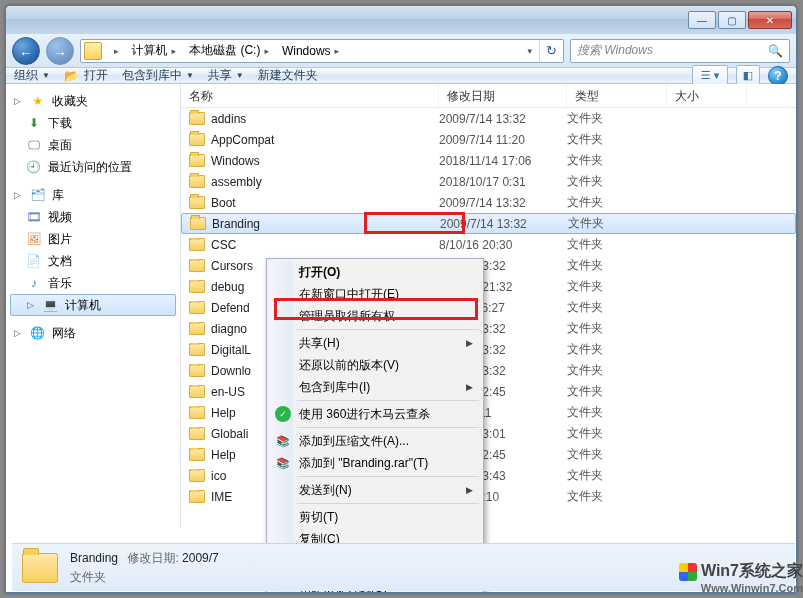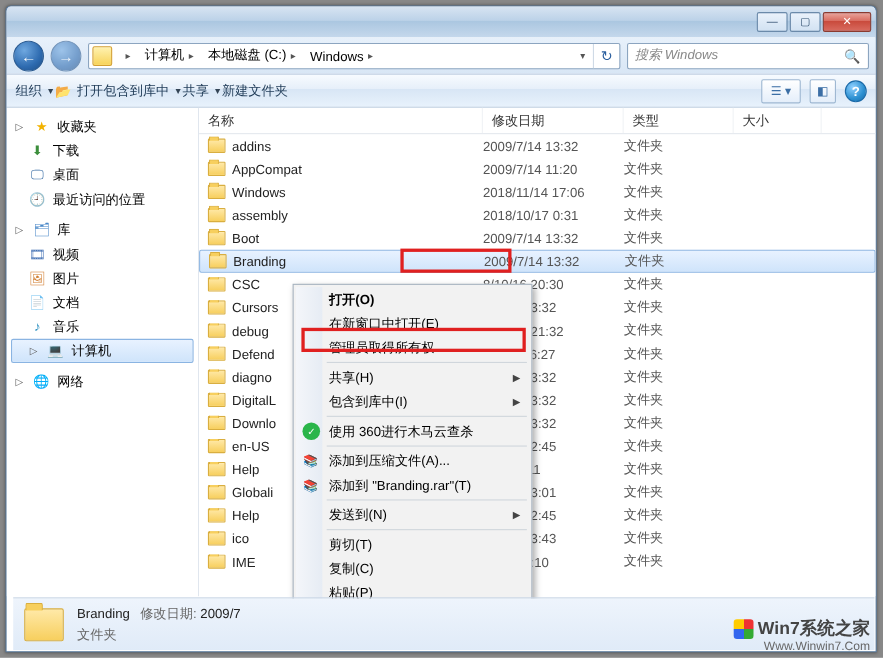--- a/index.html
+++ b/index.html
@@ -11,21 +11,21 @@
 .navbar { height: 34px; background: linear-gradient(#e8f1fb, #d8e6f5); border-bottom: 1px solid #b6c8dc; display: flex; align-items: center; padding: 0 6px; gap: 6px; }
 .navbtn { width: 28px; height: 28px; border-radius: 50%; background: radial-gradient(circle at 35% 30%, #6fa8e0, #2e6bb0 60%, #1e4d85); border: 1px solid #2a5a90; color: #fff; display: flex; align-items: center; justify-content: center; font-size: 14px; }
 .navbtn.fwd { opacity: .6; }
 .breadcrumb { flex: 1; height: 24px; background: #fff; border: 1px solid #8ca5c0; border-radius: 2px; display: flex; align-items: center; font-size: 12px; }
 .bc-seg { padding: 0 6px; height: 100%; display: flex; align-items: center; border-right: 1px solid transparent; cursor: default; }
 .bc-seg .arr { color: #555; margin-left: 4px; font-size: 9px; }
 .bc-icon { width: 18px; height: 18px; margin: 0 2px 0 3px; background: linear-gradient(#fff2b0,#f7d35a); border: 1px solid #d4a030; border-radius: 2px; }
 .bc-refresh { width: 24px; text-align: center; color: #2b5f9e; border-left: 1px solid #cfdae6; height: 100%; display: flex; align-items: center; justify-content: center; font-size: 13px; }
 .searchbox { width: 220px; height: 24px; background: #fff; border: 1px solid #8ca5c0; border-radius: 2px; display: flex; align-items: center; font-size: 12px; color: #888; font-style: italic; padding: 0 6px; gap: 6px; }
 .searchbox .mag { color: #3b6ea5; font-style: normal; }
-.toolbar { height: 30px; background: linear-gradient(#f7fbff,#e6eff9 45%,#d8e6f5 46%,#e8f2fc); border-bottom: 1px solid #b6c8dc; display: flex; align-items: center; font-size: 12px; padding: 0 8px; color: #1e3a56; }
+.toolbar { height: 16px; background: linear-gradient(#f7fbff,#e6eff9 45%,#d8e6f5 46%,#e8f2fc); border-bottom: 1px solid #b6c8dc; display: flex; align-items: center; font-size: 12px; padding: 0 8px; gap: 14px; color: #1e3a56; }
 .toolbar .tb { display: flex; align-items: center; gap: 4px; cursor: default; }
 .toolbar .tb .dd { font-size: 8px; color: #345; }
 .toolbar .rightctl { margin-left: auto; display: flex; gap: 8px; align-items: center; }
 .viewbtn { width: 36px; height: 22px; border: 1px solid #9fb8d2; border-radius: 2px; background: linear-gradient(#fff,#e4eefa); display: flex; align-items: center; justify-content: center; font-size: 11px; color: #3b6ea5; }
 .helpbtn { width: 20px; height: 20px; border-radius: 50%; background: radial-gradient(circle at 35% 30%,#8fd0ff,#2b8fd0 60%,#1a6aa8); color: #fff; font-size: 12px; font-weight: bold; display: flex; align-items: center; justify-content: center; border: 1px solid #1a6aa8; }
 .content { display: flex; height: calc(100% - 28px - 34px - 32px - 48px); }
 .nav { width: 175px; background: #fff; border-right: 1px solid #e0e6ee; overflow: hidden; padding-top: 6px; }
 .navitem { display: flex; align-items: center; height: 22px; font-size: 12px; padding-left: 20px; gap: 6px; cursor: default; }
 .navitem.hdr { padding-left: 8px; margin-top: 6px; }
 .navitem.hdr.first { margin-top: 0; }
@@ -67,24 +67,24 @@
 .ctxmenu .mi .mico { position: absolute; left: 6px; width: 16px; height: 16px; display: flex; align-items: center; justify-content: center; font-size: 11px; }
 .ctxmenu .sep { height: 1px; background: #d0d6dc; margin: 2px 2px 2px 28px; }
 .ctxmenu .iconstrip { position: absolute; left: 2px; top: 2px; bottom: 2px; width: 24px; background: linear-gradient(90deg,#f4f6fa,#e6ecf4); }
 .redbox.r2 { left: 268px; top: 292px; width: 204px; height: 22px; }
 .details { position: absolute; left: 6px; bottom: 1px; right: 1px; height: 48px; background: linear-gradient(#eef4fc,#e0ebf8); border-top: 1px solid #c9d6e5; display: flex; align-items: center; padding: 0 10px; gap: 12px; font-size: 12px; }
 .details .bigfolder { width: 36px; height: 30px; background: linear-gradient(#ffe9a8,#f7cf5e); border: 1px solid #d9ae3f; border-radius: 2px; position: relative; }
 .details .bigfolder::before { content: ""; position: absolute; top: -6px; left: 0; width: 14px; height: 6px; background: #f7cf5e; border: 1px solid #d9ae3f; border-bottom: none; border-radius: 2px 2px 0 0; }
 .details .meta .ln1 { color: #222; }
 .details .meta .ln1 .lbl { color: #666; margin-left: 6px; }
 .details .meta .ln2 { color: #666; margin-top: 2px; }
-.watermark { position: absolute; right: 12px; bottom: 4px; text-align: right; }
+.watermark { position: absolute; right: 0; bottom: 4px; text-align: right; }
 .watermark .l1 { font-size: 16px; font-weight: bold; color: #444; display: flex; align-items: center; justify-content: flex-end; gap: 4px; }
 .watermark .l1 .flag { width: 18px; height: 18px; display: inline-block; background: conic-gradient(#e33 0 25%, #3a3 0 50%, #36e 0 75%, #fc0 0); border-radius: 3px; }
-.watermark .l2 { font-size: 11px; color: #666; }
+.watermark .l2 { font-size: 11px; color: #666; font-weight: bold; }
 .row .cn.trunc { overflow: hidden; }
 </style>
 </head>
 <body>
 
 <div class="window">
 
   <div class="titlebar">
     <div class="winbtn">—</div>
     <div class="winbtn">▢</div>
@@ -375,20 +375,21 @@
   <div class="ctxmenu">
     <div class="iconstrip"></div>
     <div class="mi bold">打开(O)</div>
     <div class="mi">在新窗口中打开(E)</div>
     <div class="mi">管理员取得所有权</div>
     <div class="sep"></div>
     <div class="mi">
         <span>共享(H)</span>
         <span class="sub">▶</span>
       </div>
+    <div class="mi">还原以前的版本(V)</div>
     <div class="mi">
         <span>包含到库中(I)</span>
         <span class="sub">▶</span>
       </div>
     <div class="sep"></div>
     <div class="mi">
         <span class="mico" style="background:#2ab54a;color:#fff;border-radius:50%;font-size:9px">✓</span>
         <span>使用 360进行木马云查杀</span>
       </div>
     <div class="sep"></div>

